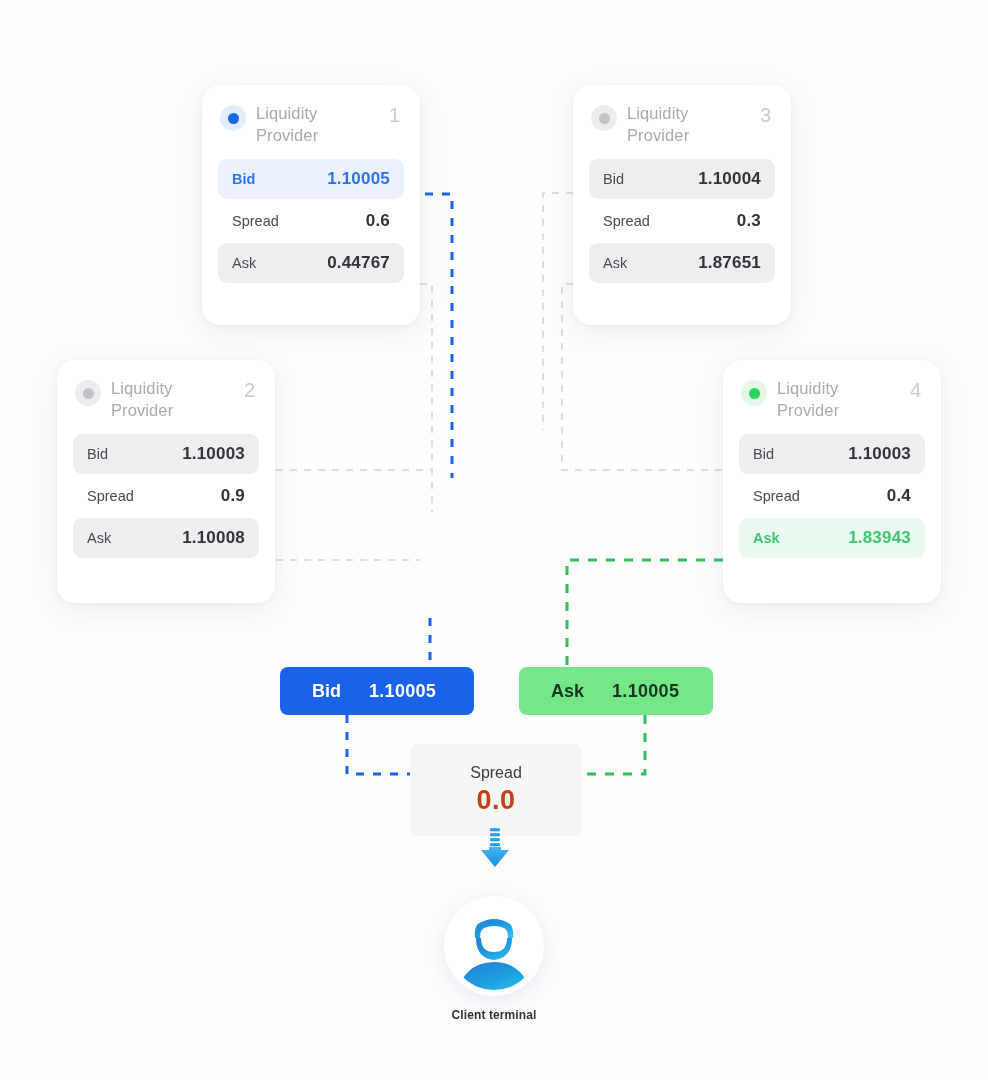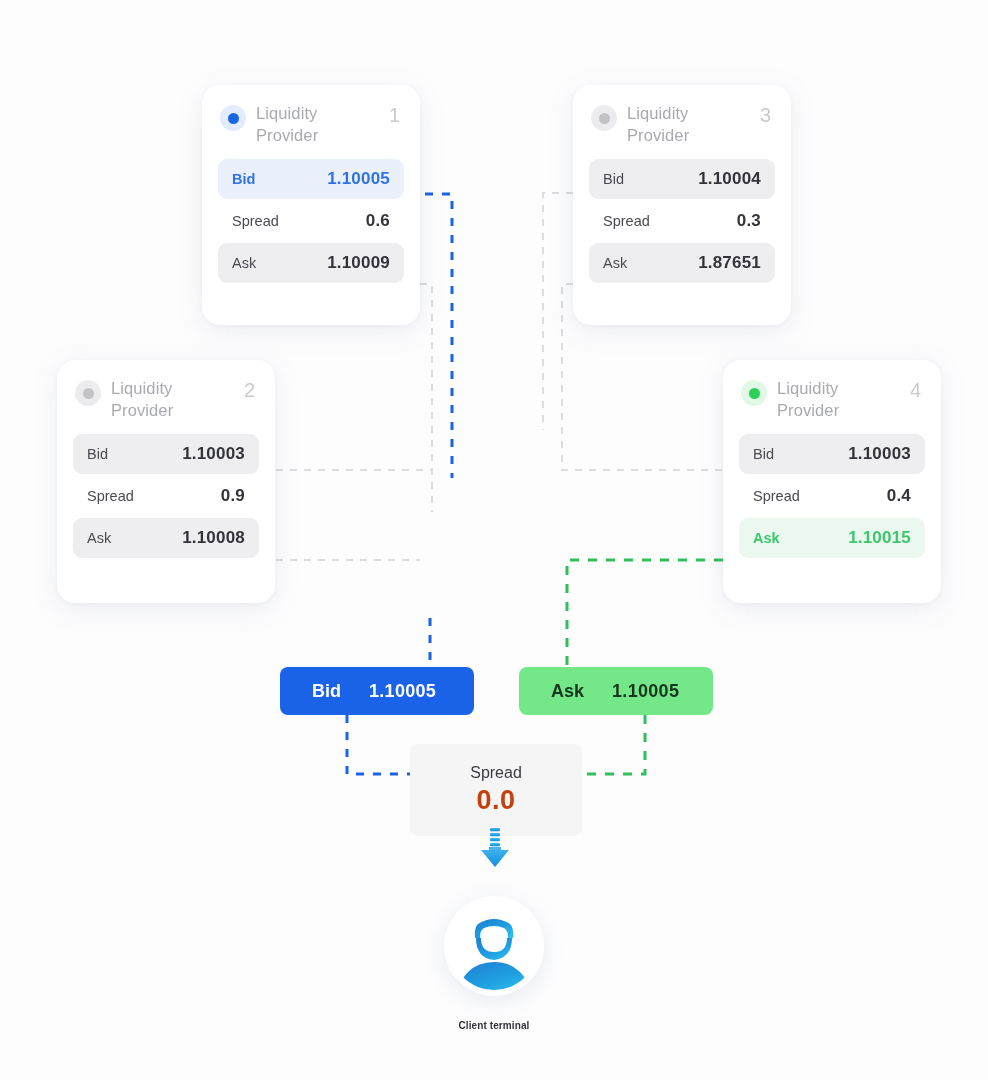--- a/index.html
+++ b/index.html
@@ -185,22 +185,22 @@
     height: 100px;
     border-radius: 50%;
     background: #ffffff;
     box-shadow: 0 5px 20px rgba(120,135,170,0.16);
     display: flex;
     align-items: center;
     justify-content: center;
     overflow: hidden;
   }
   #client-label {
-    margin-top: 24px;
-    font-size: 10px;
+    margin-top: 12px;
+    font-size: 12px;
     font-weight: 700;
     color: #32323a;
     letter-spacing: .1px;
   }
 </style>
 </head>
 <body>
 
 <div id="stage">
 
@@ -237,21 +237,21 @@
     <div class="row blue-hl">
       <span class="lbl">Bid</span>
       <span class="val">1.10005</span>
     </div>
     <div class="row plain">
       <span class="lbl">Spread</span>
       <span class="val">0.6</span>
     </div>
     <div class="row grey">
       <span class="lbl">Ask</span>
-      <span class="val">1.10009</span>
+      <span class="val">0.44767</span>
     </div>
   </div>
 
   <div class="card" id="card-3" style="left:573px; top:85px; width:218px; height:240px;">
     <div class="card-head">
       <span class="dot-wrap gray">
           <span class="dot gray"></span>
         </span>
       <span class="card-title">Liquidity Provider</span>
       <span class="card-num">3</span>
@@ -303,21 +303,21 @@
     <div class="row grey">
       <span class="lbl">Bid</span>
       <span class="val">1.10003</span>
     </div>
     <div class="row plain">
       <span class="lbl">Spread</span>
       <span class="val">0.4</span>
     </div>
     <div class="row green-hl">
       <span class="lbl">Ask</span>
-      <span class="val">1.10015</span>
+      <span class="val">1.83943</span>
     </div>
   </div>
 
   <div class="pill" id="bid-pill" style="left:280px; top:667px; width:194px;">
     <span class="pl">Bid</span>
     <span class="pv">1.10005</span>
   </div>
 
   <div class="pill" id="ask-pill" style="left:519px; top:667px; width:194px;">
     <span class="pl">Ask</span>

